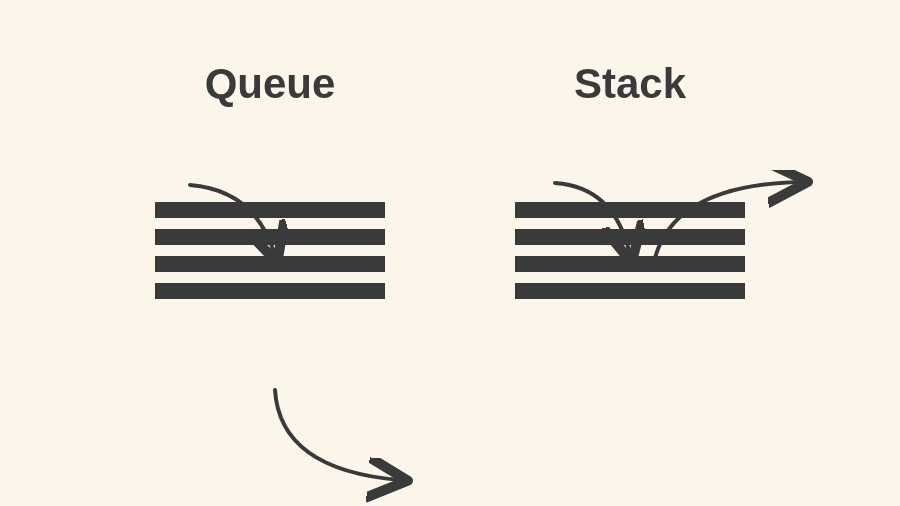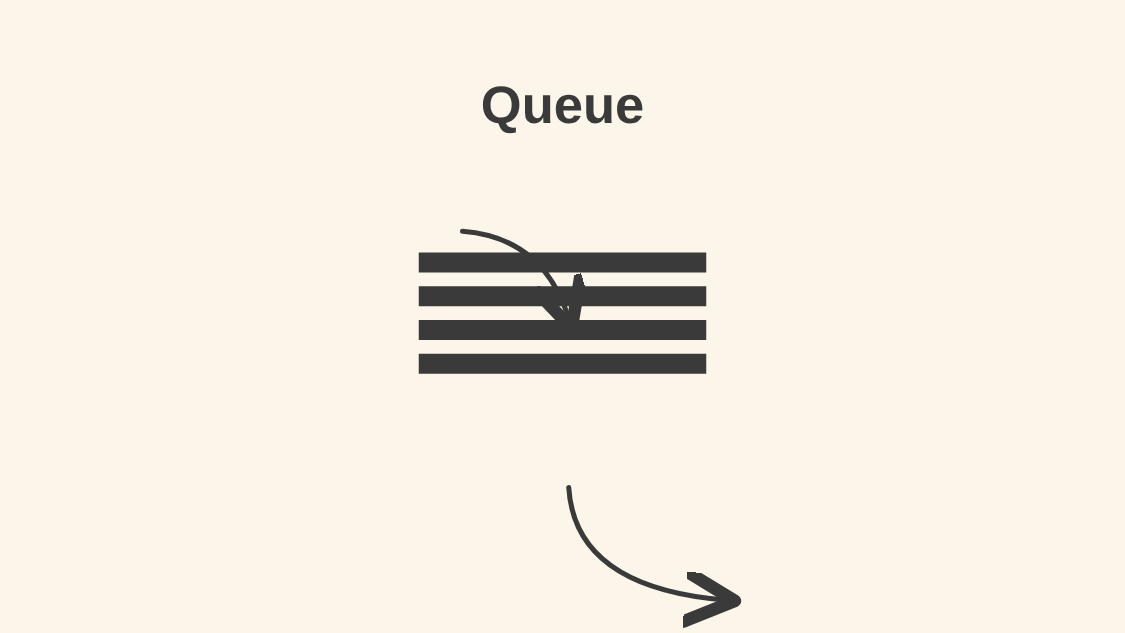--- a/index.html
+++ b/index.html
@@ -75,14 +75,42 @@
     <svg class="arrow-svg queue-out-arrow" width="190" height="120">
       <defs>
         <marker id="arrowhead2" markerWidth="12" markerHeight="12" refX="8" refY="5" orient="auto">
           <path d="M0,0 L10,5 L0,10" fill="none" stroke="#3a3a3a" stroke-width="2.5" stroke-linecap="round" stroke-linejoin="round"></path>
         </marker>
       </defs>
       <path d="M 15 5 Q 20 85 140 95" fill="none" stroke="#3a3a3a" stroke-width="4" stroke-linecap="round" marker-end="url(#arrowhead2)"></path>
     </svg>
   </div>
 
+  <div class="structure">
+    <div class="title">Stack</div>
+
+    <svg class="arrow-svg stack-in-arrow" width="140" height="100">
+      <defs>
+        <marker id="arrowhead3" markerWidth="12" markerHeight="12" refX="8" refY="5" orient="auto">
+          <path d="M0,0 L10,5 L0,10" fill="none" stroke="#3a3a3a" stroke-width="2.5" stroke-linecap="round" stroke-linejoin="round"></path>
+        </marker>
+      </defs>
+      <path d="M 10 8 Q 70 12 85 80" fill="none" stroke="#3a3a3a" stroke-width="4" stroke-linecap="round" marker-end="url(#arrowhead3)"></path>
+    </svg>
+
+    <svg class="arrow-svg stack-out-arrow" width="190" height="110">
+      <defs>
+        <marker id="arrowhead4" markerWidth="12" markerHeight="12" refX="8" refY="5" orient="auto">
+          <path d="M0,0 L10,5 L0,10" fill="none" stroke="#3a3a3a" stroke-width="2.5" stroke-linecap="round" stroke-linejoin="round"></path>
+        </marker>
+      </defs>
+      <path d="M 10 88 Q 30 15 155 12" fill="none" stroke="#3a3a3a" stroke-width="4" stroke-linecap="round" marker-end="url(#arrowhead4)"></path>
+    </svg>
+
+    <div class="bars">
+      <div class="bar"></div>
+      <div class="bar"></div>
+      <div class="bar"></div>
+      <div class="bar"></div>
+    </div>
+  </div>
 
 </div>
 
 </body></html>

